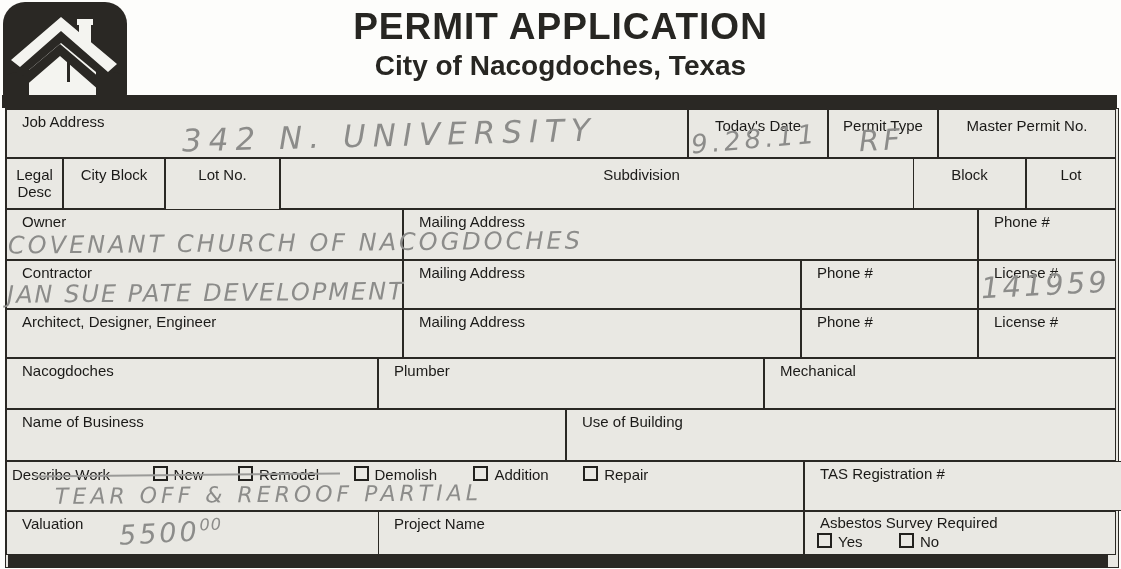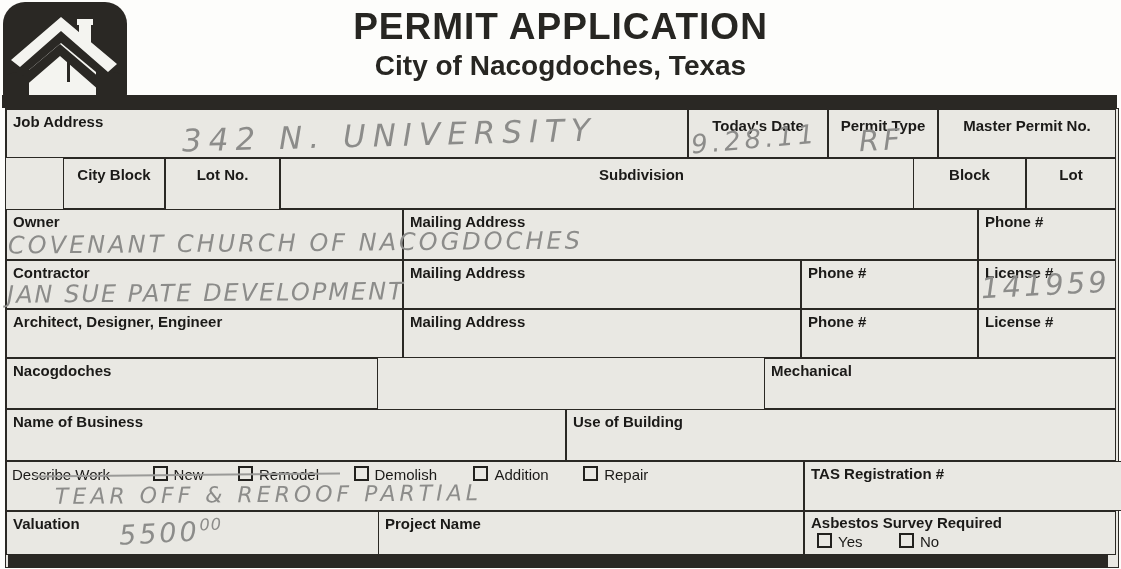--- a/index.html
+++ b/index.html
@@ -8,21 +8,21 @@
   
   .logo{position:absolute;left:3px;top:2px;width:124px;height:106px;}
   .hdr{position:absolute;left:0;right:0;top:6px;text-align:center;}
   .title{font-size:37px;font-weight:bold;letter-spacing:1px;color:#272622;}
   .subtitle{font-size:28px;font-weight:bold;color:#272622;margin-top:2px;}
   .topbar{position:absolute;left:2px;top:95px;width:1115px;height:13px;background:#2a2824;}
   
   .form{position:absolute;left:5px;top:108px;width:1112px;height:458px;background:#e9e8e3;
         border:1px solid #2a2824;}
   .cell{position:absolute;box-sizing:border-box;border:1px solid #2a2824;background:#e9e8e3;overflow:visible;}
-  .lbl{position:absolute;left:6px;top:3px;font-size:15px;white-space:nowrap;font-weight:bold;}
+  .lbl{position:absolute;left:15px;top:3px;font-size:15px;white-space:nowrap;}
   .cell.c .lbl{position:static;display:block;text-align:center;padding-top:7px;white-space:normal;line-height:17px;}
   
   .hw{position:absolute;font-family:"DejaVu Sans",sans-serif;font-style:italic;color:#8c8c8a;
       white-space:nowrap;z-index:3;line-height:1;}
   .hw-sup{font-size:60%;vertical-align:10px;letter-spacing:1px;}
   .strike{position:absolute;background:#9a9a98;height:2px;z-index:3;}
   
   .opt{display:inline-block;white-space:nowrap;}
   .cb{display:inline-block;width:11px;height:11px;border:2px solid #22211e;background:#e9e8e3;
       vertical-align:-1px;margin-right:6px;}
@@ -64,20 +64,23 @@
       <span class="hw" style="left:2px;top:16px;font-size:26px;letter-spacing:4px;transform:rotate(-5deg)">9.28.11</span>
     </div>
     <div class="cell c" style="left:822px;top:0;width:110px;height:49px">
       <span class="lbl">Permit Type</span>
       <span class="hw" style="left:30px;top:16px;font-size:29px;letter-spacing:4px;transform:rotate(-3deg)">RF</span>
     </div>
     <div class="cell c" style="left:932px;top:0;width:178px;height:49px">
       <span class="lbl">Master Permit No.</span>
     </div>
 
+    <div class="cell c" style="left:0;top:49px;width:57px;height:51px">
+      <span class="lbl">Legal Desc</span>
+    </div>
     <div class="cell c" style="left:57px;top:49px;width:102px;height:51px">
       <span class="lbl">City Block</span>
     </div>
     <div class="cell c" style="left:159px;top:49px;width:115px;height:64px">
       <span class="lbl">Lot No.</span>
     </div>
     <div class="cell c" style="left:274px;top:49px;width:723px;height:51px">
       <span class="lbl">Subdivision</span>
     </div>
     <div class="cell c" style="left:907px;top:49px;width:113px;height:51px">
@@ -122,20 +125,23 @@
     <div class="cell" style="left:795px;top:200px;width:177px;height:49px">
       <span class="lbl">Phone #</span>
     </div>
     <div class="cell" style="left:972px;top:200px;width:138px;height:49px">
       <span class="lbl">License #</span>
     </div>
 
     <div class="cell" style="left:0;top:249px;width:372px;height:51px">
       <span class="lbl">Nacogdoches</span>
     </div>
+    <div class="cell" style="left:372px;top:249px;width:386px;height:51px">
+      <span class="lbl">Plumber</span>
+    </div>
     <div class="cell" style="left:758px;top:249px;width:352px;height:51px">
       <span class="lbl">Mechanical</span>
     </div>
 
     <div class="cell" style="left:0;top:300px;width:560px;height:52px">
       <span class="lbl">Name of Business</span>
     </div>
     <div class="cell" style="left:560px;top:300px;width:550px;height:52px">
       <span class="lbl">Use of Building</span>
     </div>

